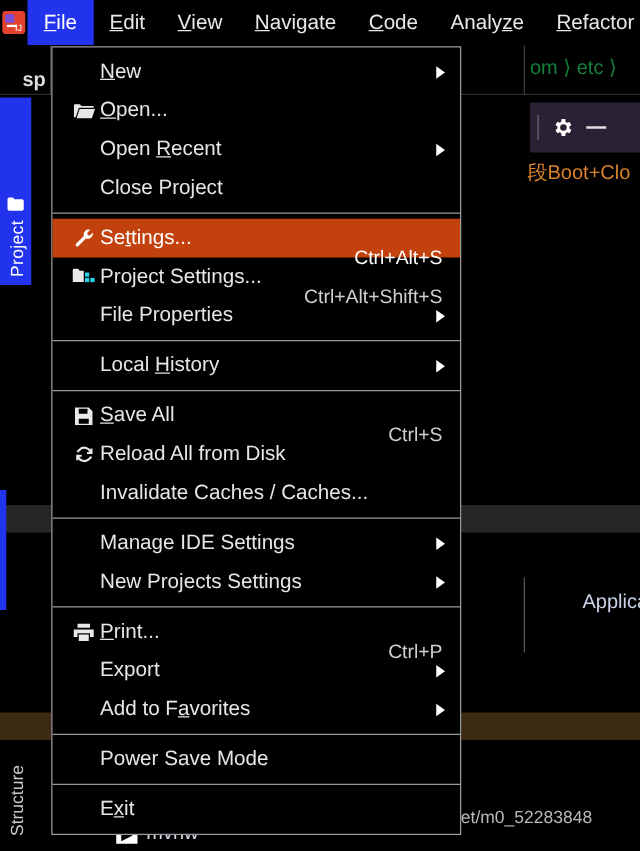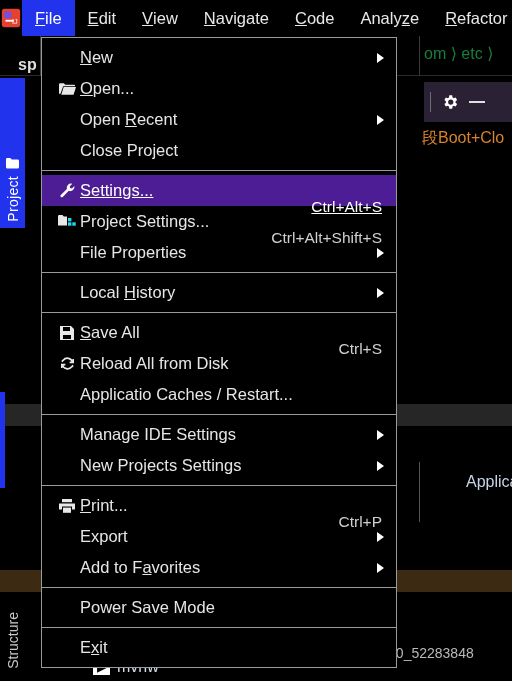--- a/index.html
+++ b/index.html
@@ -110,29 +110,29 @@
   #tree-mvnw { top: 658px; left: 93px; }
 
   
   .watermark {
     position: absolute; top: 645px; left: 255px;
     color: #b9b9b9; font-size: 14px; white-space: nowrap;
   }
 
   
   .menu {
-    position: absolute; top: 37px; left: 41px; width: 356px;
+    position: absolute; top: 37px; left: 41px; width: 328px;
     background: #000000; border: 1px solid #9a9a9a;
     padding: 4px 0 4px 0;
   }
   .mi {
     position: relative; height: 31px; display: flex; align-items: center;
     padding-left: 12px; color: #e6e6e6; font-size: 16.5px; white-space: nowrap;
   }
-  .mi.sel { background: #4c1d95; color: #ffffff; text-decoration: underline; }
+  .mi.sel { background: #c2410c; color: #ffffff; }
   .mi .ic { width: 26px; min-width: 26px; display: flex; align-items: center; justify-content: center; }
   .mi .txt { flex: 1; }
   .mi .txt u { text-decoration: underline; }
   .mi .short { color: #d0d0d0; font-size: 15.5px; padding-right: 14px; margin-top: 32px; }
   .mi.sel .short { color: #ffffff; }
   .arrow {
     position: absolute; right: 12px; top: 50%; transform: translateY(-50%);
     width: 0; height: 0; border-left: 7px solid #ffffff;
     border-top: 5px solid transparent; border-bottom: 5px solid transparent;
   }
@@ -291,21 +291,21 @@
           <path d="M20 5.5v5h-5"></path>
           <path d="M4 18.5v-5h5"></path>
           <path d="M19.2 10.5A7.5 7.5 0 006 7.3L4 9.2"></path>
           <path d="M4.8 13.5a7.5 7.5 0 0013.2 3.2l2-1.9"></path>
         </svg>
       </span>
       <span class="txt">Reload All from Disk</span>
     </div>
     <div class="mi">
       <span class="ic"></span>
-      <span class="txt">Applicatio Caches / Restart...</span>
+      <span class="txt">Invalidate Caches / Caches...</span>
     </div>
 
     <div class="msep"></div>
 
     <div class="mi">
       <span class="ic"></span>
       <span class="txt">Manage IDE Settings</span>
       <span class="arrow"></span>
     </div>
     <div class="mi">

